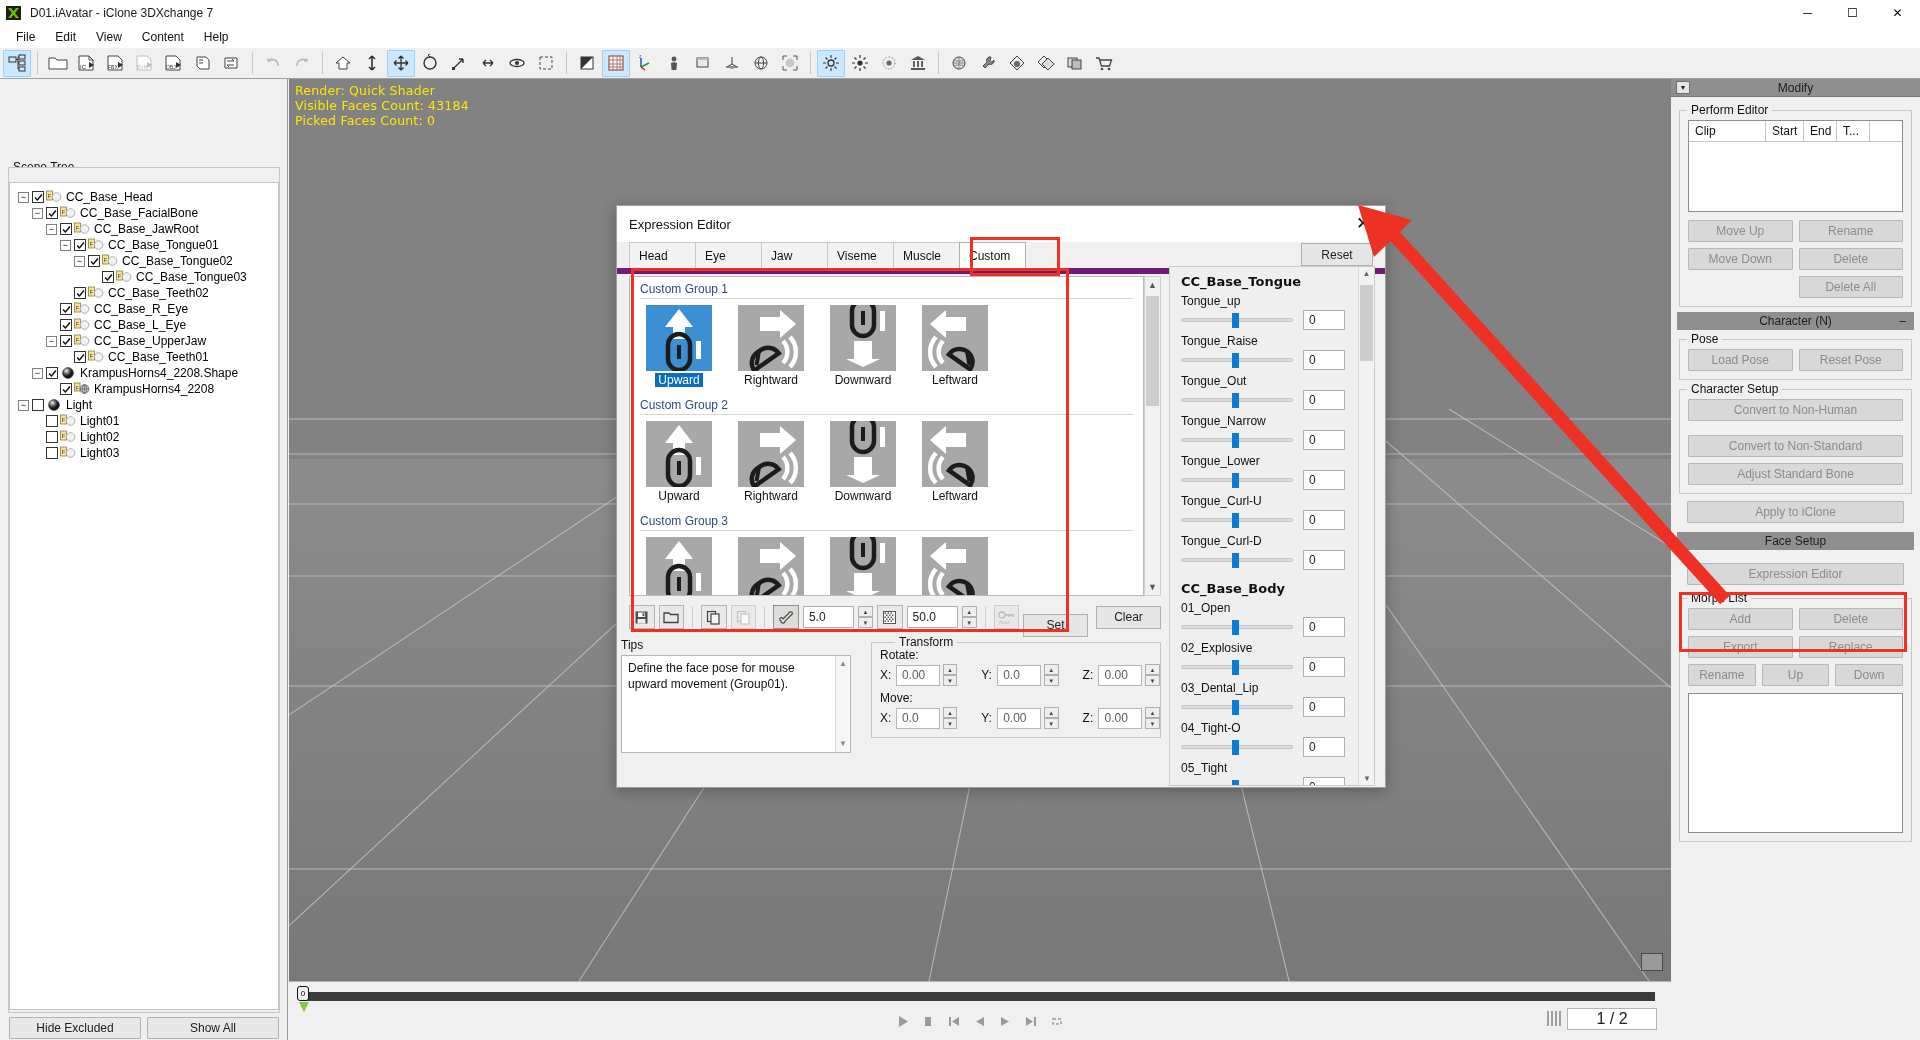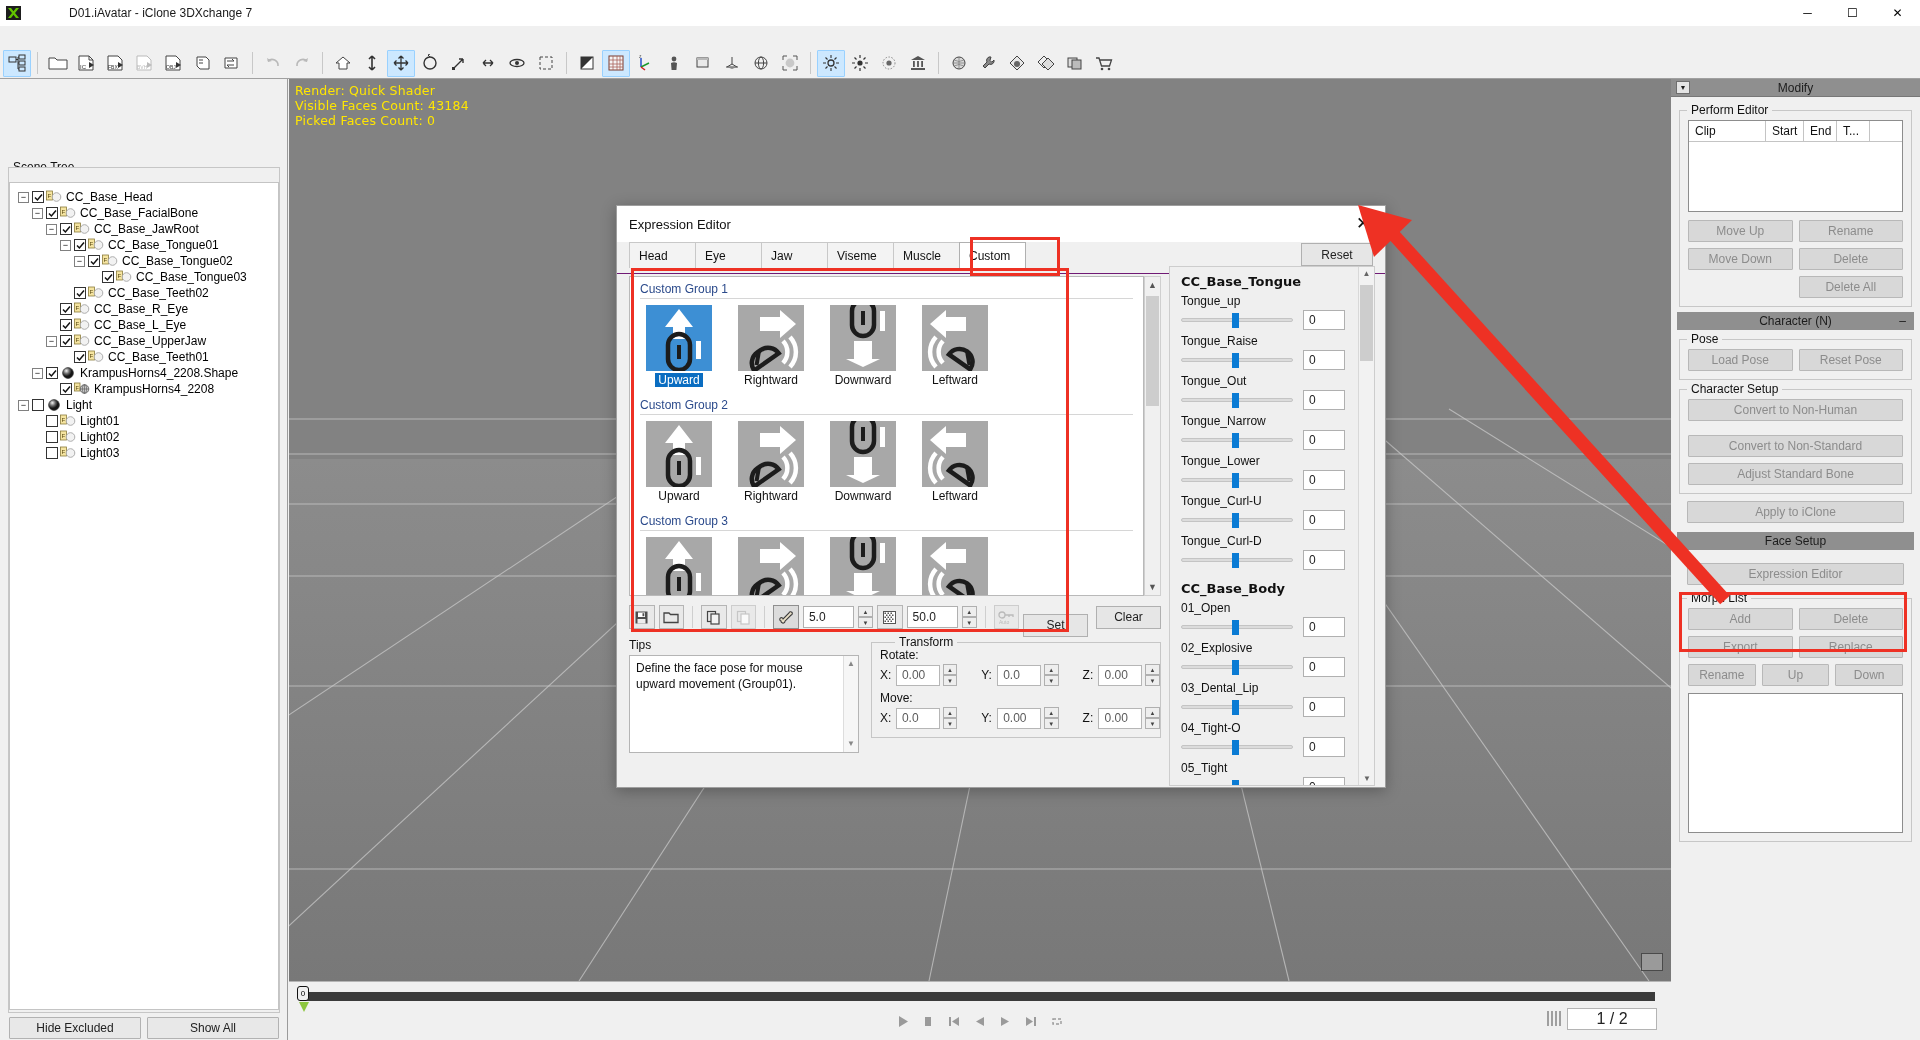--- a/index.html
+++ b/index.html
@@ -10,21 +10,21 @@
     font-family: "Liberation Sans", sans-serif;
     font-size: 12px;
     background: #f0f0f0;
     color: #000;
   }
   #app { position: relative; width: 1920px; height: 1040px; }
 
   
   .titlebar {
     position: absolute; left: 0; top: 0; width: 1920px; height: 26px;
-    background: #ffffff; display: flex; align-items: center; gap: 39px;
+    background: #ffffff; display: flex; align-items: center;
   }
   .title-logo {
     width: 18px; height: 18px; margin-left: 5px; margin-right: 7px;
     display: flex; align-items: center; justify-content: center;
     background: #ffffff;
   }
   .title-logo svg { display: block; }
   .title-text { font-size: 12px; color: #1a1a1a; }
   .win-btns { margin-left: auto; display: flex; height: 26px; }
   .win-btn {
@@ -202,21 +202,21 @@
   .dlg-title {
     height: 36px; background: #fff; display: flex; align-items: center;
     padding-left: 12px; font-size: 13px; color: #111; position: relative;
   }
   .dlg-close {
     position: absolute; right: 6px; top: 2px; width: 32px; height: 30px;
     display: flex; align-items: center; justify-content: center; font-size: 17px; color: #111;
   }
   .tabs {
     display: flex; padding-left: 12px; height: 32px; position: relative;
-    border-bottom: 1px solid #701a75; background: #f0f0f0;
+    border-bottom: 6px solid #701a75; background: #f0f0f0;
   }
   .tab {
     min-width: 67px; height: 26px; border: 1px solid #c8c8c8; border-bottom: none;
     background: #f3f3f3; display: flex; align-items: center; padding-left: 9px;
     font-size: 12px; color: #111; margin-right: -1px;
   }
   .tab.active { background: #fff; border-color: #b0b0b0; position: relative; z-index: 2; }
   .reset-btn {
     position: absolute; right: 12px; top: 1px; width: 72px; height: 23px;
     background: #e6e6e6; border: 1px solid #b0b0b0; display: flex;
@@ -265,21 +265,21 @@
     flex: 1; border: 1px solid #b0b0b0; background: #eee; display: flex;
     align-items: center; justify-content: center; font-size: 6px; color: #444;
     font-style: normal; line-height: 1;
   }
   .wide-btn {
     height: 23px; background: #e6e6e6; border: 1px solid #b0b0b0;
     display: flex; align-items: center; justify-content: center; font-size: 12px; color: #222;
   }
   .vsep { width: 1px; height: 22px; background: #cfcfcf; margin: 0 4px; }
 
-  .tips-wrap { position: absolute; left: 12px; top: 432px; width: 230px; }
+  .tips-wrap { position: absolute; left: 4px; top: 432px; width: 230px; }
   .tips-label { font-size: 12px; color: #111; margin-bottom: 3px; }
   .tips-box {
     height: 98px; background: #fff; border: 1px solid #b5b5b5; position: relative;
     padding: 4px 20px 4px 6px; font-size: 12px; color: #111; line-height: 16px;
   }
   .tips-sb {
     position: absolute; right: 0; top: 0; width: 15px; height: 100%;
     background: #f6f6f6; border-left: 1px solid #ddd;
     display: flex; flex-direction: column; justify-content: space-between;
   }
@@ -346,20 +346,27 @@
       </svg>
     </div>
     <div class="title-text">D01.iAvatar - iClone 3DXchange 7</div>
     <div class="win-btns">
       <div class="win-btn">─</div>
       <div class="win-btn">☐</div>
       <div class="win-btn close">✕</div>
     </div>
   </div>
 
+  <div class="menubar">
+    <div class="menu-item">File</div>
+    <div class="menu-item">Edit</div>
+    <div class="menu-item">View</div>
+    <div class="menu-item">Content</div>
+    <div class="menu-item">Help</div>
+  </div>
 
   <div class="toolbar">
     <div class="tb-btn active">
       <svg width="18" height="18" viewBox="0 0 18 18">
           <rect x="1" y="3" width="7" height="5" fill="none" stroke="#333"></rect>
           <rect x="11" y="1" width="6" height="4" fill="none" stroke="#333"></rect>
           <rect x="11" y="7" width="6" height="4" fill="none" stroke="#333"></rect>
           <rect x="11" y="13" width="6" height="4" fill="none" stroke="#333"></rect>
           <path d="M8 5.5 H10 M10 3 V15 M10 3 H11 M10 9 H11 M10 15 H11" stroke="#333" fill="none"></path>
         </svg>

